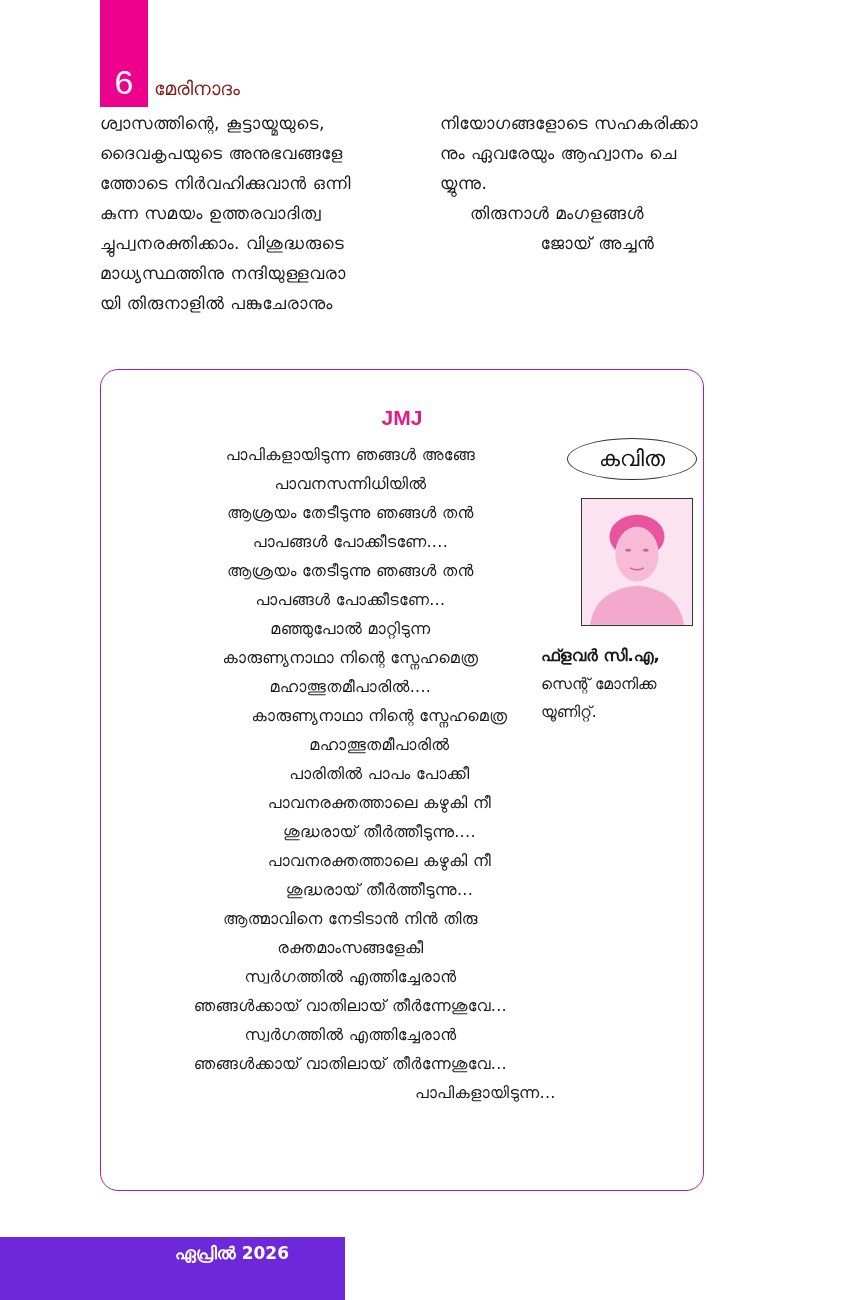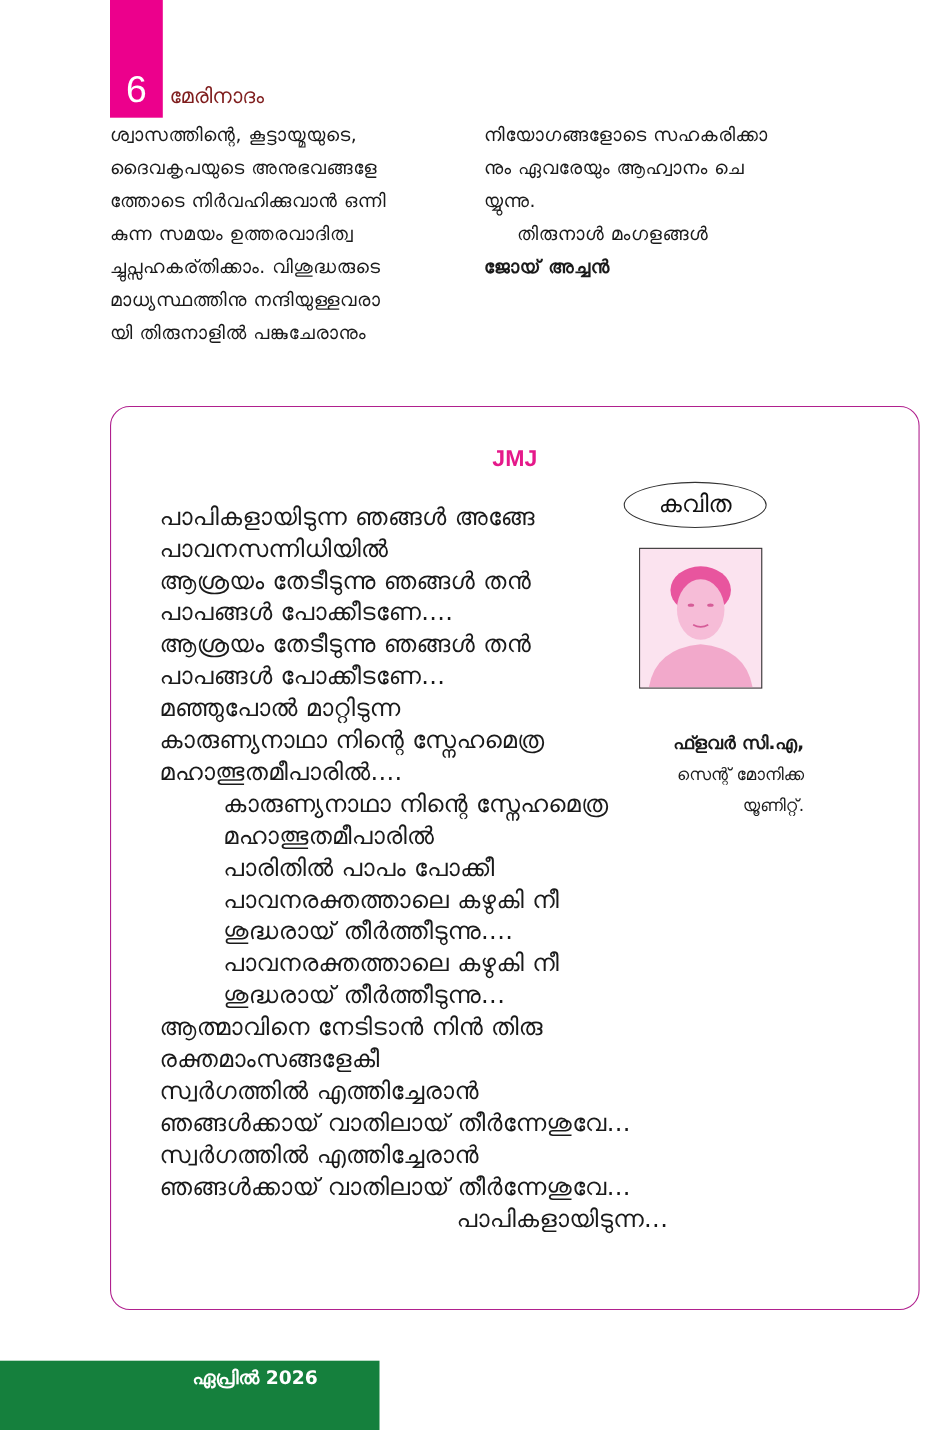--- a/index.html
+++ b/index.html
@@ -7,55 +7,55 @@
          font-family: "DejaVu Sans", sans-serif; color:#1a1a1a; }
   .page-tab { position:absolute; left:100px; top:0; width:48px; height:107px; background:#ec008c; }
   .page-num { position:absolute; left:0; right:0; bottom:6px; text-align:center;
               color:#fff; font-family:"Liberation Sans", sans-serif; font-size:34px; line-height:38px; }
   .mag-name { position:absolute; left:154px; top:77px; font-size:19px; color:#7f1d1d;text-align:right; }
   .col { position:absolute; font-size:17px; line-height:30px; letter-spacing:0.5px; }
   .col-left { left:100px; top:108px; width:318px; text-align:justify; }
   .col-right { left:440px; top:108px; width:315px; }
   .col p { margin:0; }
   .greet { padding-left:30px; margin-top:0; }
-  .sign { text-align:left; font-weight:bold; margin-top:10px; }
-  .poem-box { position:absolute; left:100px; top:369px; width:736px; height:822px;
+  .sign { text-align:center; font-weight:normal; margin-top:10px; }
+  .poem-box { position:absolute; left:100px; top:369px; width:604px; height:822px;
               border:1.5px solid #b0208e; border-radius:18px; box-sizing:border-box; }
   .jmj { position:absolute; left:0; right:0; top:36px; text-align:center; color:#e5198a;
          font-family:"Liberation Sans", sans-serif; font-weight:bold; font-size:21px; }
   .kavitha { position:absolute; left:466px; top:68px; width:128px; height:40px;
              border:1.2px solid #333; border-radius:50%; text-align:center;
              font-weight:normal; font-size:22px; line-height:40px; color:#111; }
   .photo { position:absolute; left:480px; top:128px; width:112px; height:128px;
            border:1px solid #333; background:#fbe3ef; overflow:hidden; box-sizing:border-box; }
   .photo svg { width:100%; height:100%; display:block; }
-  .author { position:absolute; left:440px; top:292px; width:190px; text-align:right;
+  .author { position:absolute; left:440px; top:272px; width:190px; text-align:left;
             font-size:15.5px; line-height:28px; }
   .author .nm { font-weight:bold; font-size:16.5px; }
-  .poem { position:absolute; left:44px; top:86px; font-size:22px; line-height:29px; letter-spacing:0.3px; }
+  .poem { position:absolute; left:44px; top:70px; font-size:16px; line-height:29px; letter-spacing:0.3px;text-align:center; }
   .poem .ln { white-space:nowrap; height:29px; }
   .poem .ind { padding-left:58px; }
   .poem .end { padding-left:270px; }
-  .footer { position:absolute; left:0; top:1237px; width:345px; height:63px; background:#15803d; }
+  .footer { position:absolute; left:0; top:1237px; width:345px; height:63px; background:#6d28d9; }
   .footer-date { position:absolute; right:56px; top:2px; color:#fff; font-weight:bold; font-size:17px; line-height:28px; }
 </style>
 </head>
 <body>
 
 <div class="page-tab">
   <div class="page-num">6</div>
 </div>
 <div class="mag-name">മേരിനാദം</div>
 
 <div class="col col-left">
   <p>ശ്വാസത്തിന്റെ, കൂട്ടായ്മയുടെ,</p>
   <p>ദൈവകൃപയുടെ അനുഭവങ്ങളേ</p>
   <p>ത്തോടെ നിർവഹിക്കുവാൻ ഒന്നി</p>
   <p>കുന്ന സമയം ഉത്തരവാദിത്വ</p>
-  <p>ച്ചുപ്സഹകര്തിക്കാം. വിശുദ്ധരുടെ</p>
+  <p>ച്ചുപ്വനരക്തിക്കാം. വിശുദ്ധരുടെ</p>
   <p>മാധ്യസ്ഥത്തിനു നന്ദിയുള്ളവരാ</p>
   <p>യി തിരുനാളിൽ പങ്കുചേരാനും</p>
 </div>
 
 <div class="col col-right">
   <p>നിയോഗങ്ങളോടെ സഹകരിക്കാ</p>
   <p>നും ഏവരേയും ആഹ്വാനം ചെ</p>
   <p>യ്യുന്നു.</p>
   <p class="greet">തിരുനാൾ മംഗളങ്ങൾ</p>
   <p class="sign">ജോയ് അച്ചൻ</p>

